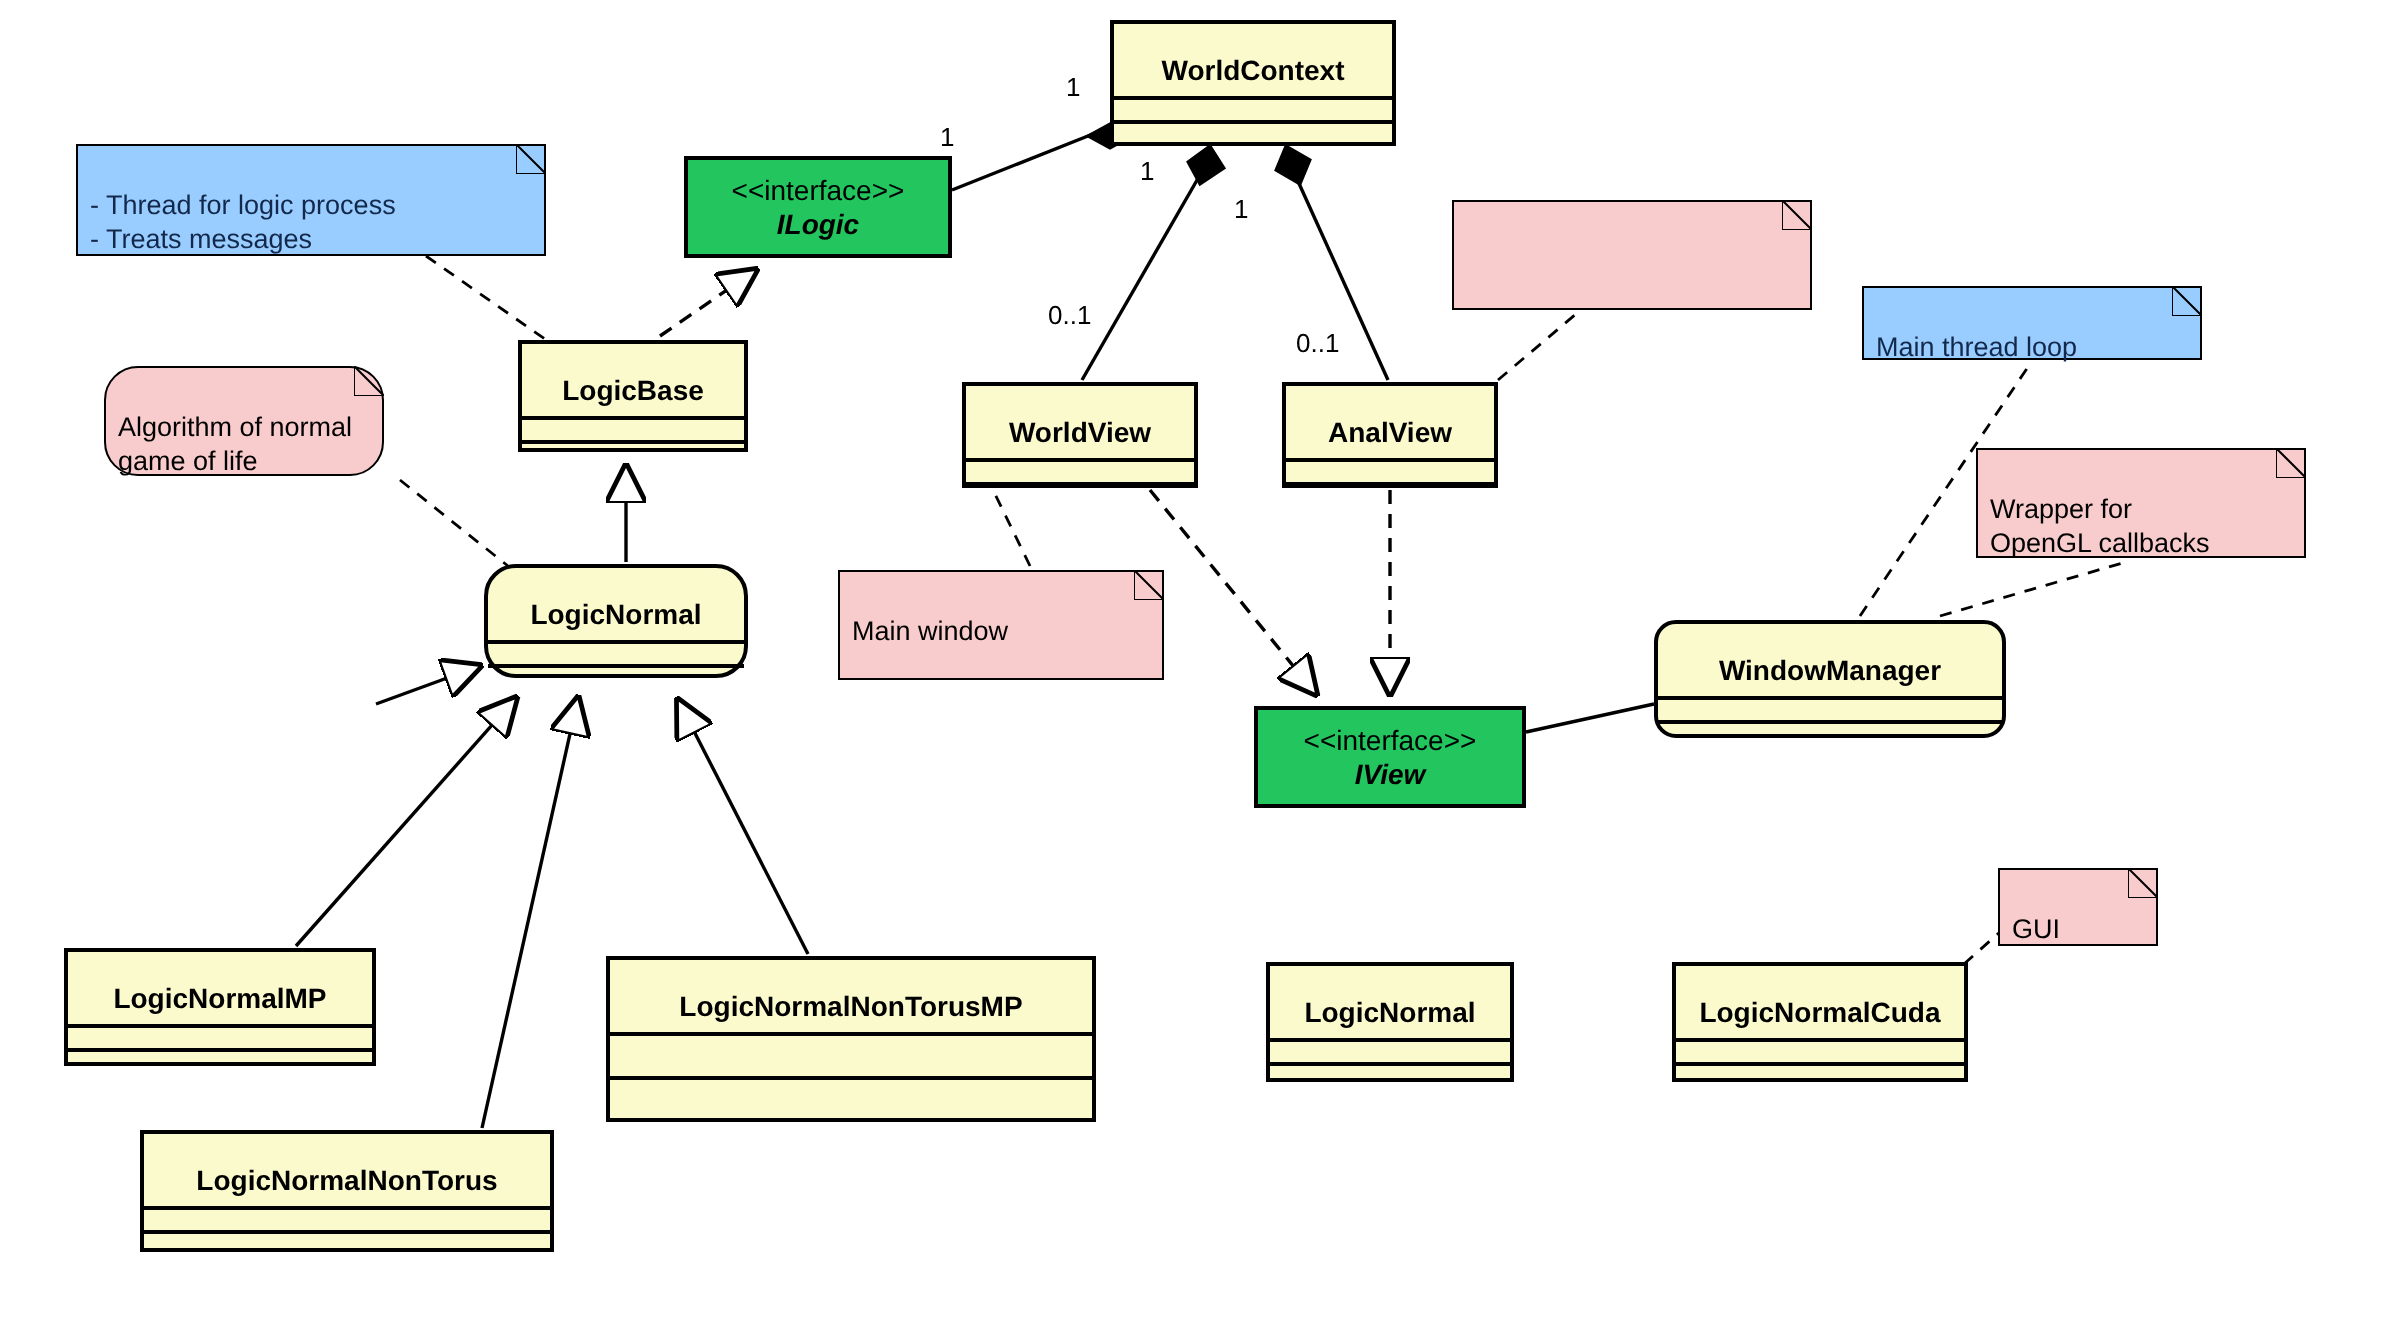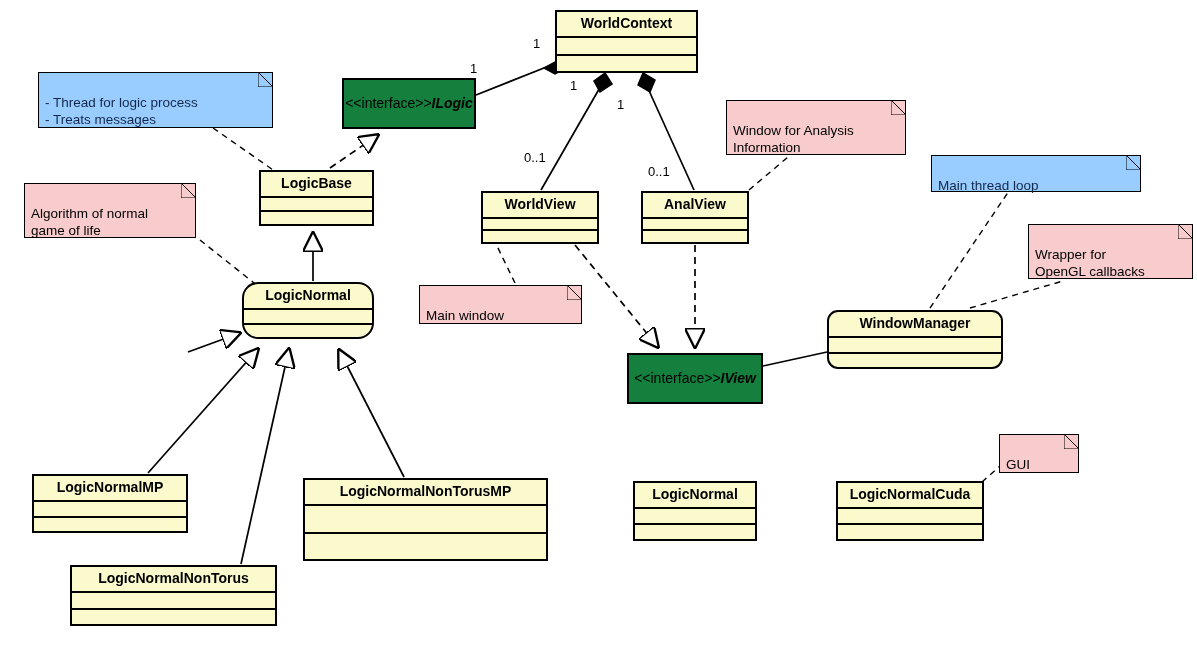--- a/index.html
+++ b/index.html
@@ -32,42 +32,42 @@
     display: flex;
     flex-direction: column;
   }
   .uml-class .cls-name {
     box-sizing: border-box;
     flex: 0 0 auto;
     text-align: center;
     font-size: 14px;
     font-weight: bold;
     color: #000000;
-    padding: 4px 7px 5px 7px;
+    padding: 16px 7px 5px 7px;
     border-bottom: 2px solid #000000;
     white-space: nowrap;
     line-height: 15px;
   }
   .uml-class .cls-attrs {
     flex: 1 1 auto;
     border-bottom: 2px solid #000000;
     min-height: 10px;
   }
   .uml-class .cls-ops {
     flex: 1 1 auto;
     min-height: 12px;
   }
   
   .uml-iface {
     position: absolute;
     box-sizing: border-box;
     border: 2px solid #000000;
-    background: #15803d;
+    background: #22c55e;
     display: flex;
-    flex-direction: row;
+    flex-direction: column;
     align-items: center;
     justify-content: center;
   }
   .uml-iface .ifc-stereo {
     font-size: 14px;
     color: #000000;
     line-height: 17px;
     white-space: nowrap;
   }
   .uml-iface .ifc-name {
@@ -278,51 +278,49 @@
   </div>
 
   <div class="uml-note blue" style="left:38px; top:72px; width:235px; height:56px;">
     <span>- Thread for logic process
 - Treats messages</span>
     <svg class="fold" viewBox="0 0 15 15" xmlns="http://www.w3.org/2000/svg">
       <polygon points="0,0 15,15 0,15" fill="#99ccff" stroke="#000000" stroke-width="1"></polygon>
     </svg>
   </div>
 
-  <div class="uml-note pink" style="left:24px; top:183px; width:172px; height:55px;">
+  <div class="uml-note pink" style="left:52px; top:183px; width:140px; height:55px;border-radius:17px;">
     <span>Algorithm of normal
 game of life</span>
     <svg class="fold" viewBox="0 0 15 15" xmlns="http://www.w3.org/2000/svg">
       <polygon points="0,0 15,15 0,15" fill="#f8cccc" stroke="#000000" stroke-width="1"></polygon>
     </svg>
   </div>
 
-  <div class="uml-note pink" style="left:419px; top:285px; width:163px; height:39px;">
+  <div class="uml-note pink" style="left:419px; top:285px; width:163px; height:55px;">
     <span>Main window</span>
     <svg class="fold" viewBox="0 0 15 15" xmlns="http://www.w3.org/2000/svg">
       <polygon points="0,0 15,15 0,15" fill="#f8cccc" stroke="#000000" stroke-width="1"></polygon>
     </svg>
   </div>
 
   <div class="uml-note pink" style="left:726px; top:100px; width:180px; height:55px;">
-    <span>Window for Analysis
-Information</span>
-    <svg class="fold" viewBox="0 0 15 15" xmlns="http://www.w3.org/2000/svg">
-      <polygon points="0,0 15,15 0,15" fill="#f8cccc" stroke="#000000" stroke-width="1"></polygon>
-    </svg>
-  </div>
-
-  <div class="uml-note blue" style="left:931px; top:143px; width:210px; height:37px;margin-top:12px;">
+    <svg class="fold" viewBox="0 0 15 15" xmlns="http://www.w3.org/2000/svg">
+      <polygon points="0,0 15,15 0,15" fill="#f8cccc" stroke="#000000" stroke-width="1"></polygon>
+    </svg>
+  </div>
+
+  <div class="uml-note blue" style="left:931px; top:143px; width:170px; height:37px;">
     <span>Main thread loop</span>
     <svg class="fold" viewBox="0 0 15 15" xmlns="http://www.w3.org/2000/svg">
       <polygon points="0,0 15,15 0,15" fill="#99ccff" stroke="#000000" stroke-width="1"></polygon>
     </svg>
   </div>
 
-  <div class="uml-note pink" style="left:1028px; top:224px; width:165px; height:55px;">
+  <div class="uml-note pink" style="left:988px; top:224px; width:165px; height:55px;">
     <span>Wrapper for
 OpenGL callbacks</span>
     <svg class="fold" viewBox="0 0 15 15" xmlns="http://www.w3.org/2000/svg">
       <polygon points="0,0 15,15 0,15" fill="#f8cccc" stroke="#000000" stroke-width="1"></polygon>
     </svg>
   </div>
 
   <div class="uml-note pink" style="left:999px; top:434px; width:80px; height:39px;">
     <span>GUI</span>
     <svg class="fold" viewBox="0 0 15 15" xmlns="http://www.w3.org/2000/svg">

